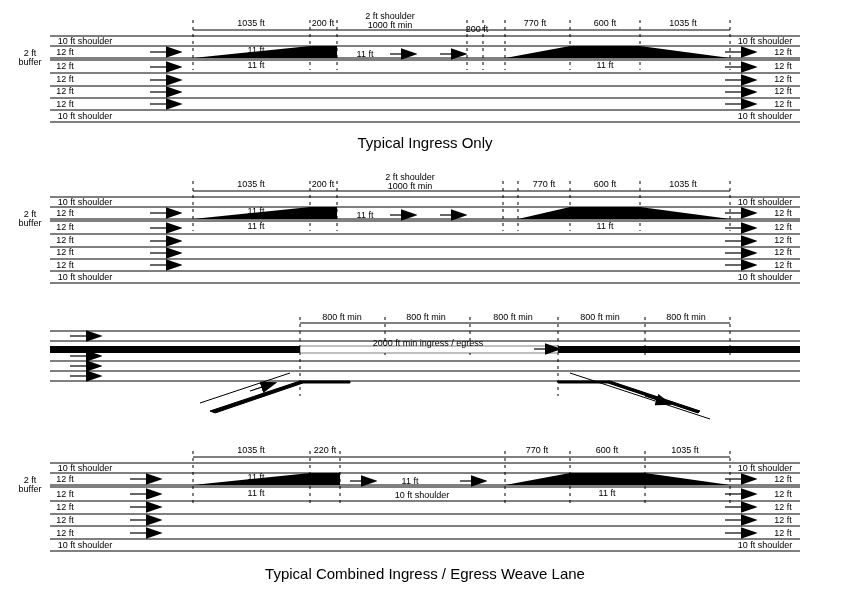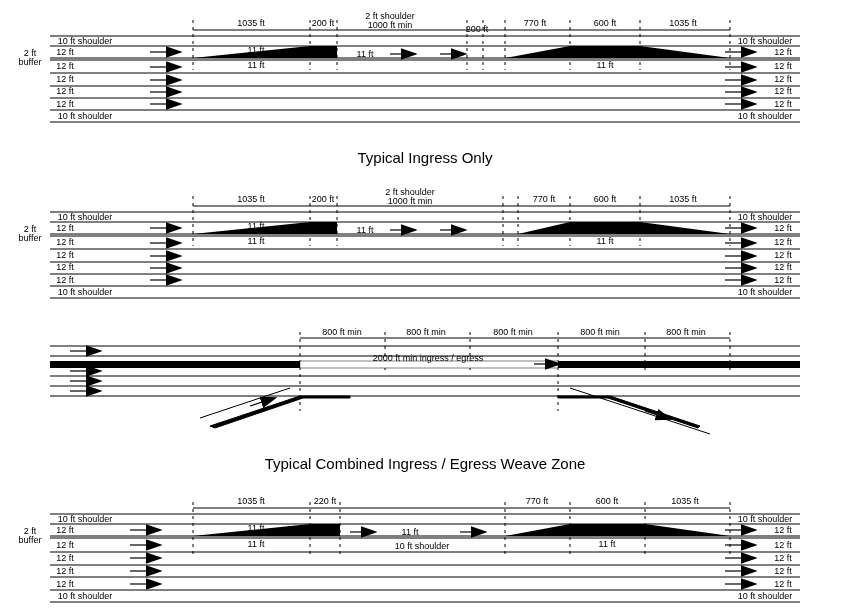--- a/index.html
+++ b/index.html
@@ -10,21 +10,21 @@
     width: 850px;
     box-sizing: border-box;
   }
   .diagram {
     margin-bottom: 20px;
     position: relative;
   }
   .title {
     text-align: center;
     font-size: 15px;
-    margin-top: 19px;
+    margin-top: 4px;
     font-weight: normal;
   }
   svg {
     display: block;
     width: 820px;
   }
   svg text {
     font-family: Arial, sans-serif;
     font-size: 9px;
     text-anchor: middle;
@@ -241,21 +241,20 @@
 
     <line class="arrow-big" x1="60" y1="25" x2="90" y2="25"></line>
     <line class="arrow-big" x1="60" y1="45" x2="90" y2="45"></line>
     <line class="arrow-big" x1="60" y1="55" x2="90" y2="55"></line>
     <line class="arrow-big" x1="60" y1="65" x2="90" y2="65"></line>
     <line class="arrow-big" x1="240" y1="80" x2="265" y2="72"></line>
     <line class="arrow-big" x1="635" y1="85" x2="660" y2="93"></line>
     <line class="arrow-big" x1="550" y1="38" x2="525" y2="38" transform="rotate(180 537 38)"></line>
   </g>
 </svg>
-<div class="title">Typical Combined Ingress / Egress Weave Zone</div>
 </div>
 
 <div class="diagram">
 <svg height="120" viewBox="0 0 820 120">
   <g>
     <line class="dashv" x1="183" y1="10" x2="183" y2="62"></line>
     <line class="dashv" x1="300" y1="10" x2="300" y2="62"></line>
     <line class="dashv" x1="330" y1="10" x2="330" y2="62"></line>
     <line class="dashv" x1="495" y1="10" x2="495" y2="62"></line>
     <line class="dashv" x1="560" y1="10" x2="560" y2="62"></line>

